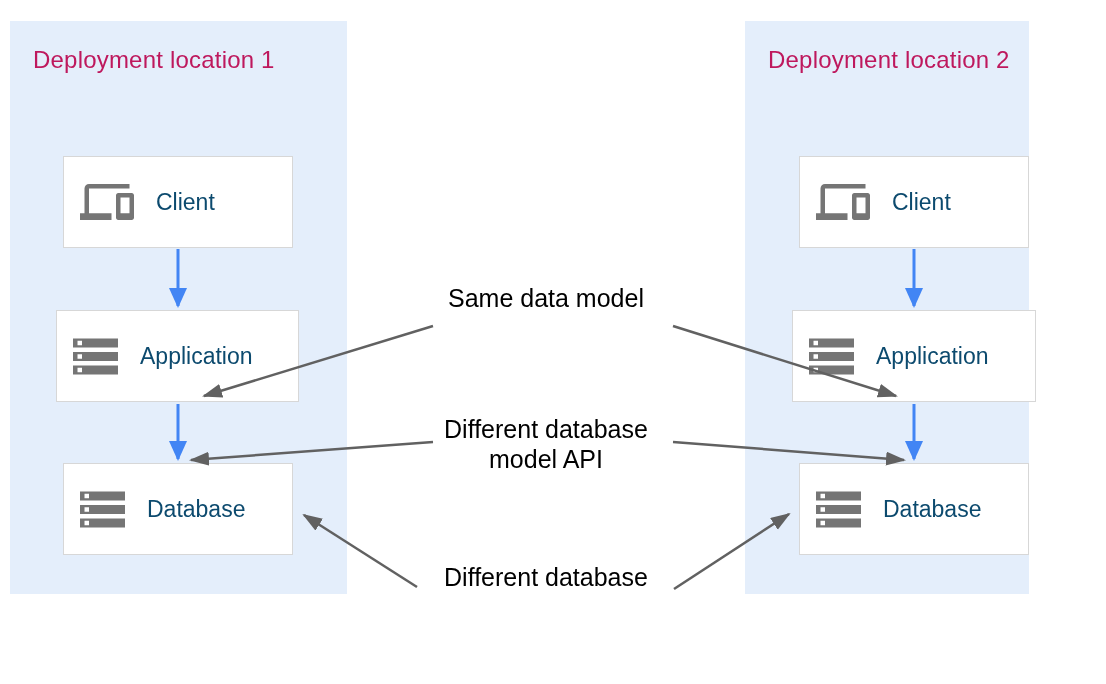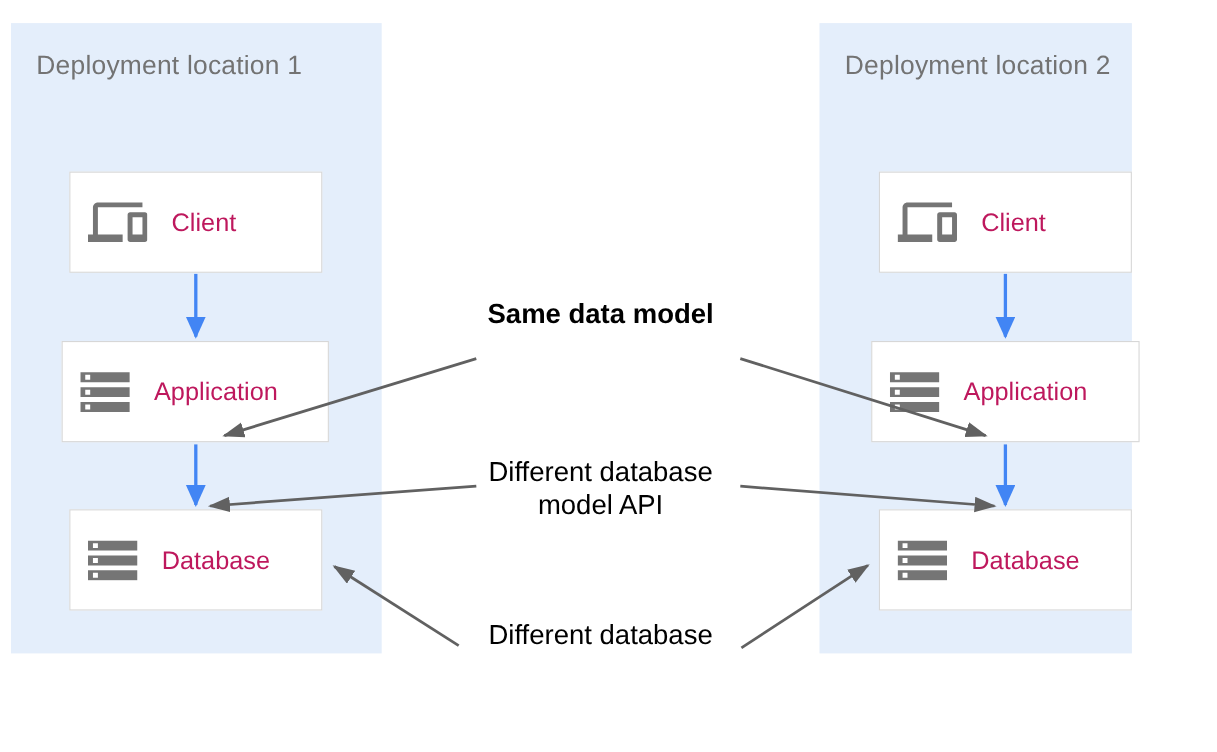--- a/index.html
+++ b/index.html
@@ -7,28 +7,28 @@
     position:relative;width:1106px;height:684px;background:#ffffff;
     font-family:"Liberation Sans",sans-serif;overflow:hidden;
   }
   .panel{
     position:absolute;top:21px;height:573px;background:#e4eefb;
   }
   .panel-left{left:10px;width:337px;}
   .panel-right{left:745px;width:284px;}
   .panel-title{
     margin:0;padding:25px 0 0 23px;font-size:24px;font-weight:400;
-    color:#737373;letter-spacing:.2px;
+    color:#be185d;letter-spacing:.2px;
   }
   .node{
     position:absolute;height:92px;background:#ffffff;
     border:1px solid #d7d7d7;box-sizing:border-box;
     display:flex;align-items:center;padding-left:16px;gap:22px;
   }
-  .node-label{font-size:23px;color:#be185d;}
+  .node-label{font-size:23px;color:#0c4a6e;}
   .icon{display:flex;align-items:center;justify-content:center;}
   .note{
     position:absolute;left:411px;width:270px;text-align:center;
     font-size:25px;line-height:30px;color:#000000;
   }
   .arrows{position:absolute;left:0;top:0;pointer-events:none;}
 </style>
 </head>
 <body>
 
@@ -88,21 +88,21 @@
 
   <div class="node" style="left:799px;top:463px;width:230px;">
     <span class="icon">
       <svg viewBox="2 4 20 16" width="45" height="37" aria-hidden="true">
         <path fill="#757575" d="M2 20h20v-4H2v4zm2-3h2v2H4v-2zM2 4v4h20V4H2zm4 3H4V5h2v2zm-4 7h20v-4H2v4zm2-3h2v2H4v-2z"></path>
       </svg>
     </span>
     <span class="node-label">Database</span>
   </div>
 
-  <div class="note" style="top:271px;font-weight:bold;">
+  <div class="note" style="top:283px;">
     <div>Same data model</div>
   </div>
   <div class="note" style="top:414px;">
     <div>Different database</div>
     <div>model API</div>
   </div>
   <div class="note" style="top:562px;">
     <div>Different database</div>
   </div>
 

